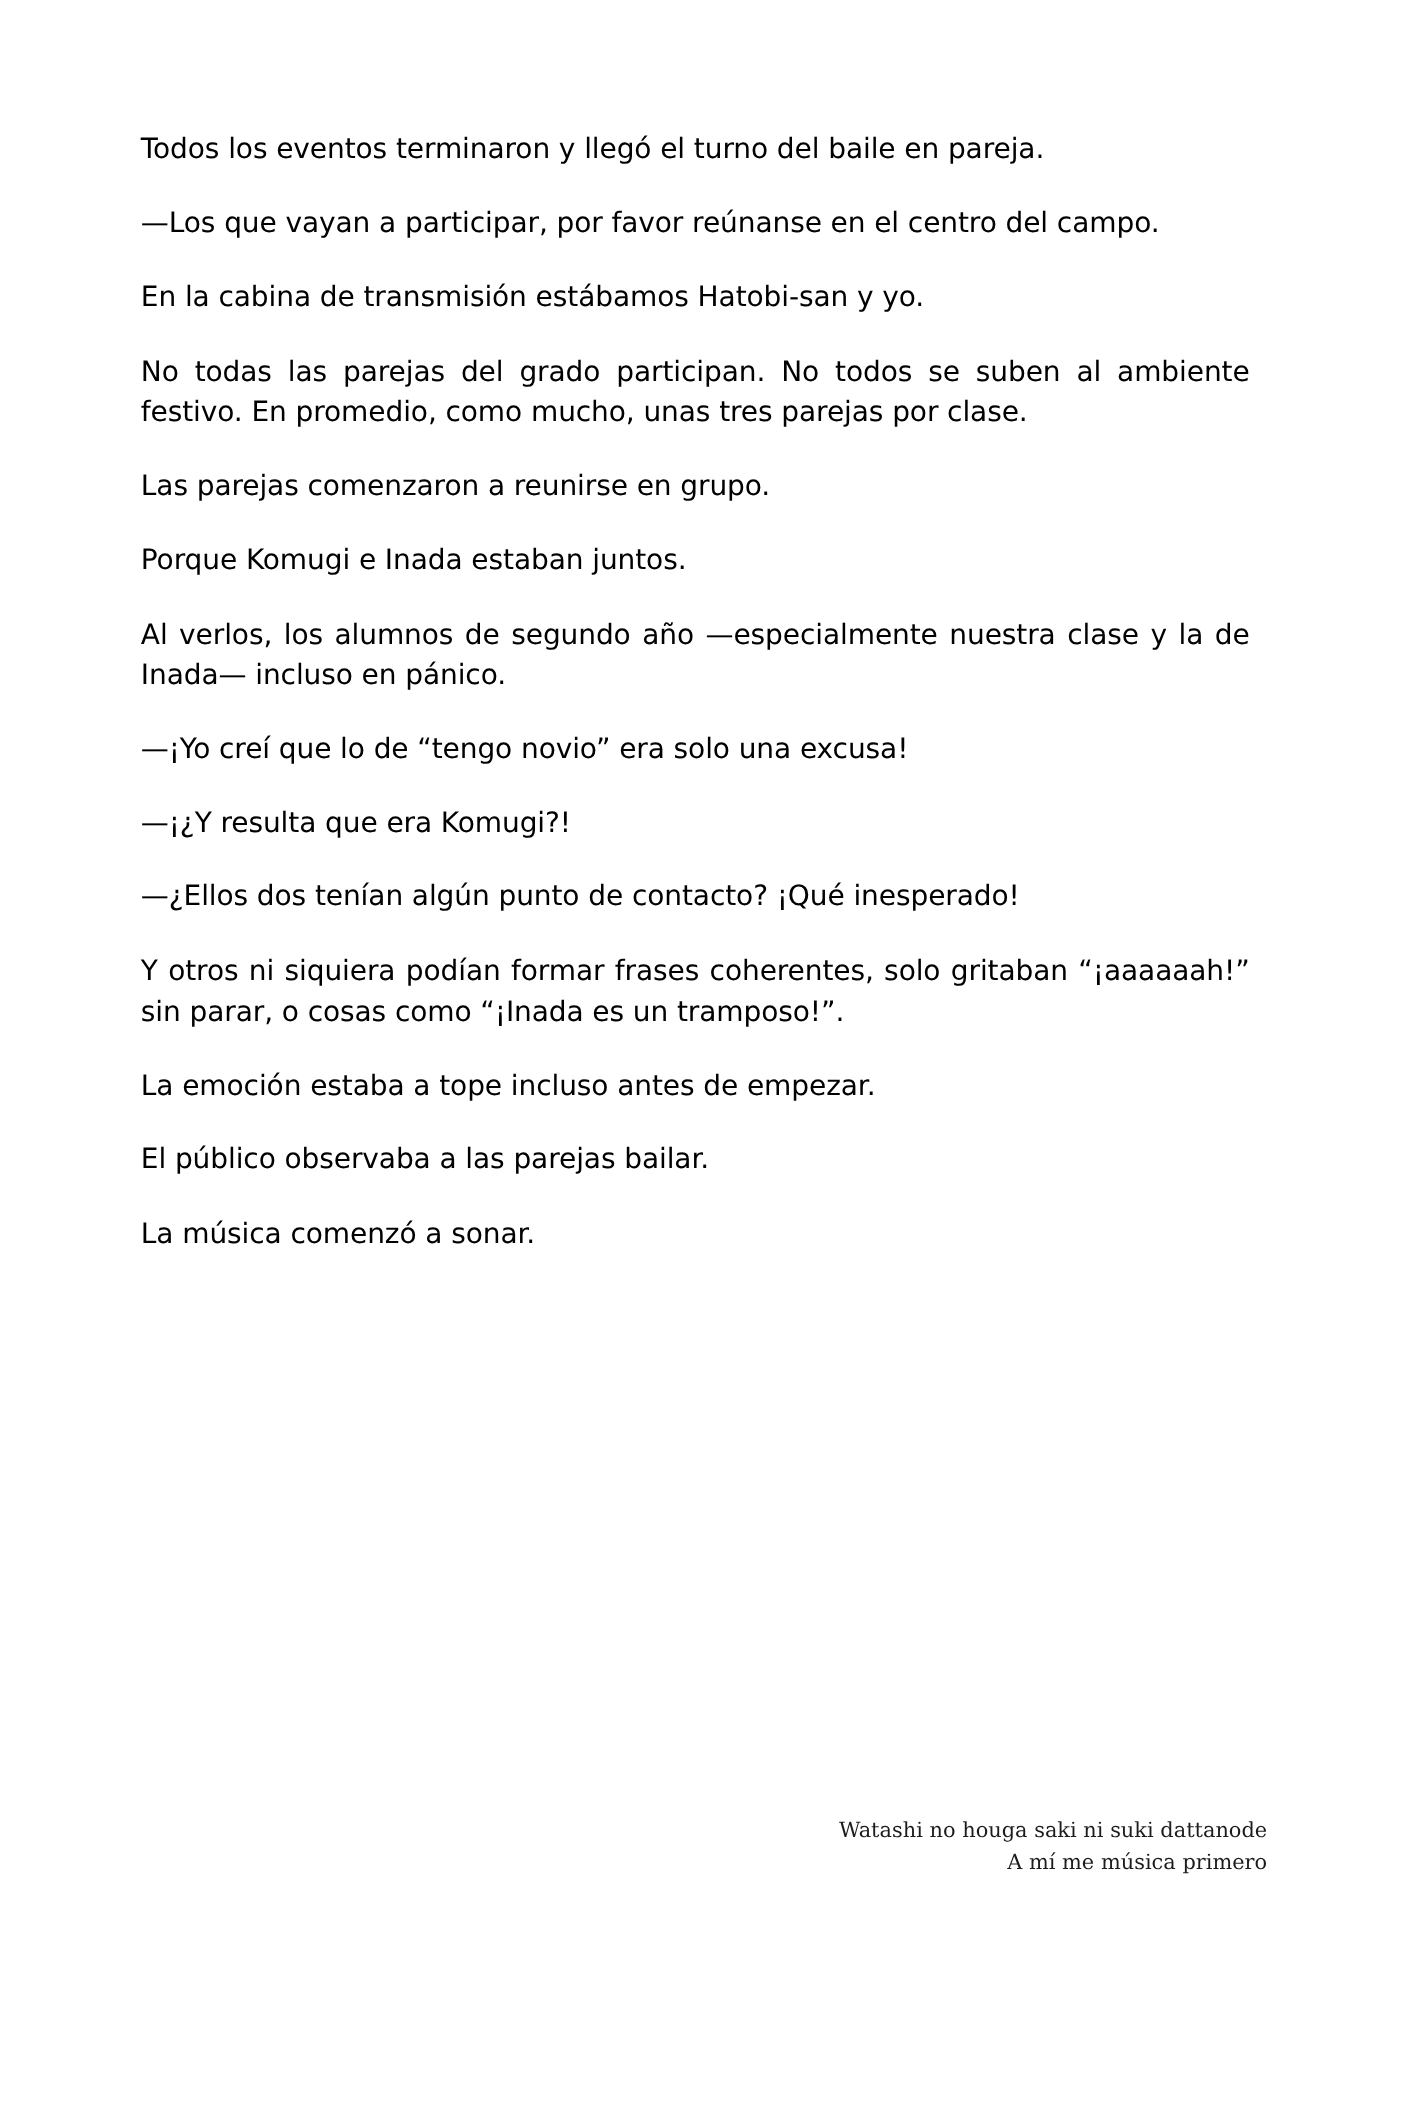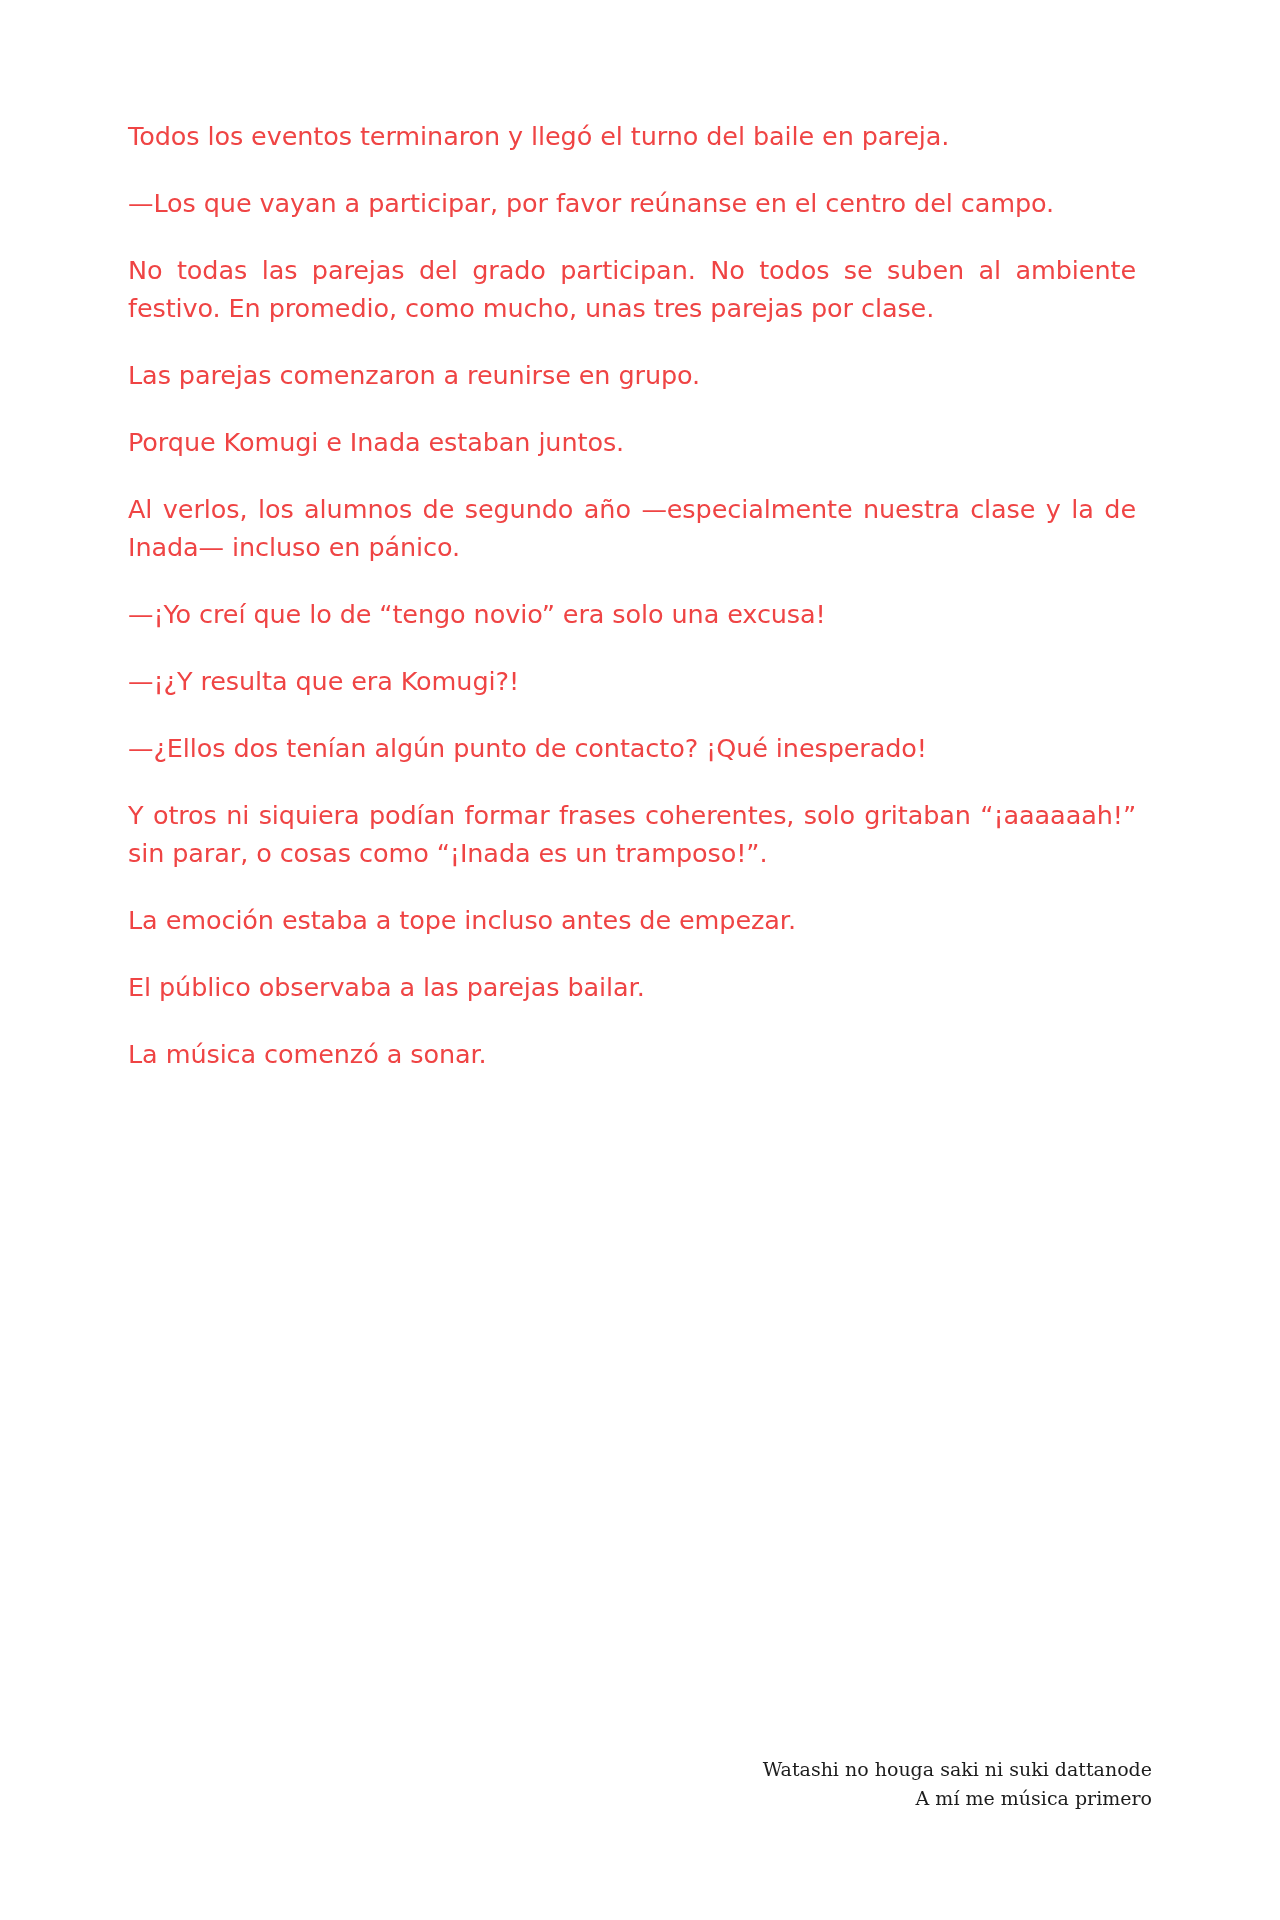--- a/index.html
+++ b/index.html
@@ -26,38 +26,38 @@
     position: absolute;
     left: 128px;
     top: 118px;
     width: 1024px;
   }
 
   .para {
     font-family: "DejaVu Sans", sans-serif;
     font-size: 25.5px;
     line-height: 1.46;
-    color: #ef4444;
+    color: #000000;
     text-align: justify;
     text-justify: inter-word;
     margin: 0 16px 30px 0;
     letter-spacing: -0.1px;
     font-weight: 400;
     -webkit-font-smoothing: antialiased;
   }
 
   
   .para.single {
     text-align: left;
   }
 
   .footer {
     position: absolute;
     left: 128px;
-    top: 1755px;
+    top: 1650px;
     width: 1024px;
     text-align: right;
     font-family: "DejaVu Serif", serif;
     color: #1c1c1c;
   }
 
   .footer-line {
     font-size: 19px;
     line-height: 1.55;
     white-space: nowrap;
@@ -67,20 +67,21 @@
 <body>
 
 <div class="page">
 
   <div class="content">
 
     <p class="para single">Todos los eventos terminaron y llegó el turno del baile en pareja.</p>
 
     <p class="para">—Los que vayan a participar, por favor reúnanse en el centro del campo.</p>
 
+    <p class="para single">En la cabina de transmisión estábamos Hatobi-san y yo.</p>
 
     <p class="para">No todas las parejas del grado participan. No todos se suben al ambiente festivo. En promedio, como mucho, unas tres parejas por clase.</p>
 
     <p class="para single">Las parejas comenzaron a reunirse en grupo.</p>
 
 
     <p class="para single">Porque Komugi e Inada estaban juntos.</p>
 
     <p class="para">Al verlos, los alumnos de segundo año —especialmente nuestra clase y la de Inada— incluso en pánico.</p>
 

